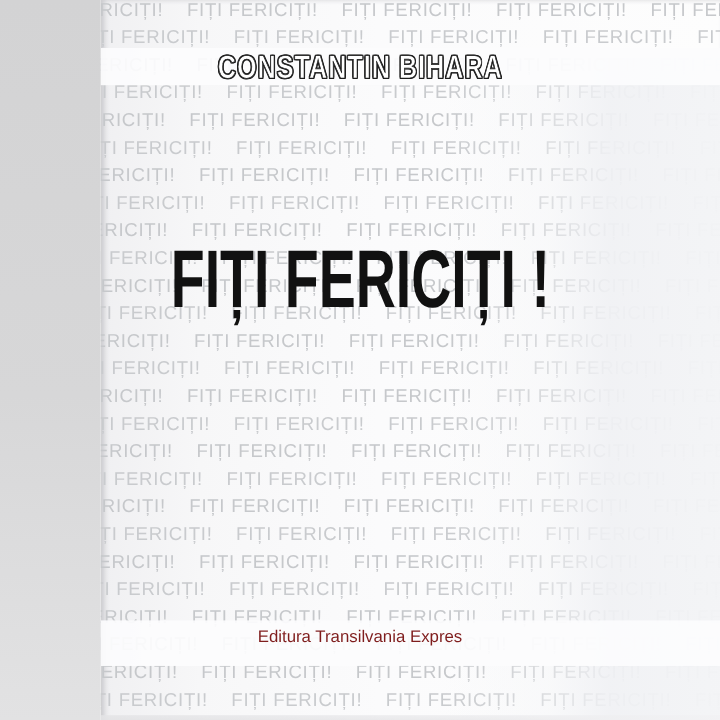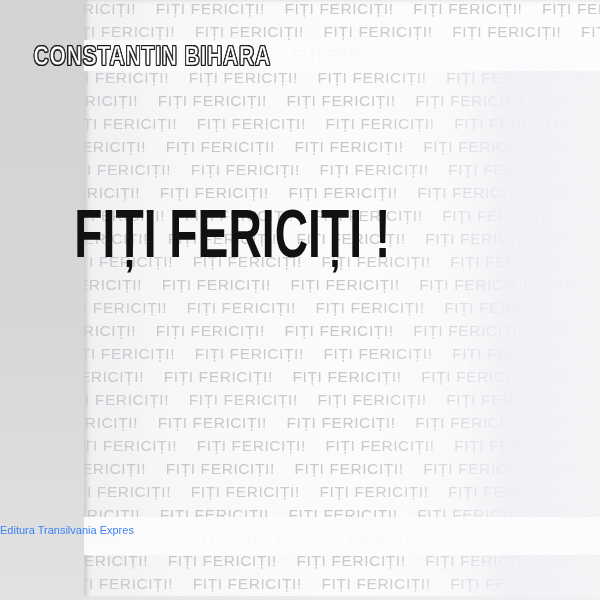--- a/index.html
+++ b/index.html
@@ -42,21 +42,21 @@
   }
   
   .band { position: absolute; left: 0; right: 0; }
   .band-author    { top: 40px;  height: 31px; background: rgba(252,252,253,0.93); }
   .band-publisher { top: 517px; height: 38px; background: rgba(252,252,253,0.93); }
   .bottom-edge {
     position: absolute; left: 0; right: 0; bottom: 0; height: 4px;
     background: linear-gradient(90deg, rgba(228,228,230,0.85), rgba(241,241,243,0.7));
   }
   
-  .txt-layer { position: absolute; left: 0; width: 600px; }
+  .txt-layer { position: absolute; left: 0; width: 600px; text-align: center; }
   .condense { display: inline-block; transform-origin: 50% 50%; }
 
   .author-line { top: 43px; }
   .author-line .condense {
     transform: scaleX(0.78);
     font-size: 27px; line-height: 27px; font-weight: bold;
     letter-spacing: 1px;
     color: #ffffff;
     -webkit-text-stroke: 0.6px #1d1d1d;
     text-shadow:
@@ -72,22 +72,22 @@
     color: #111111;
   }
   .subtitle-block { top: 280px; }
   .subtitle-block .condense {
     transform: scaleX(0.66);
     font-size: 27px; line-height: 27px; font-weight: bold;
     color: #141414;
   }
   .publisher-block { top: 523px; }
   .publisher-block div {
-    font-size: 11px; line-height: 14.5px;
-    color: #3b82f6;
+    font-size: 14px; line-height: 14.5px;
+    color: #7f1d1d;
   }
 </style>
 </head>
 <body>
 
 <div class="stage">
 
   <div class="scanner-margin"></div>
 
   <div class="cover">

